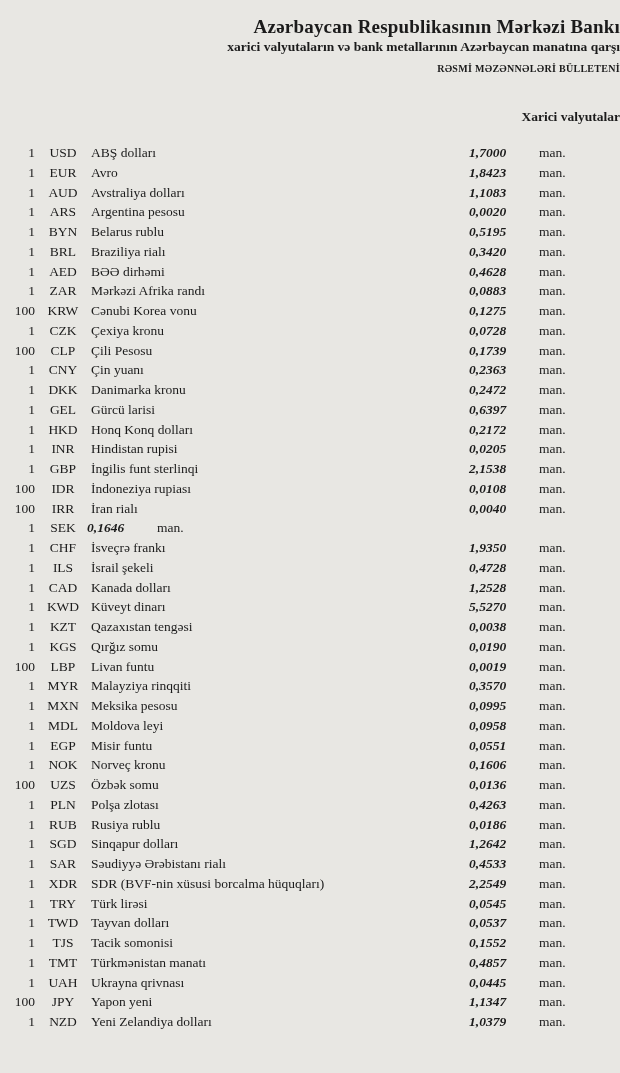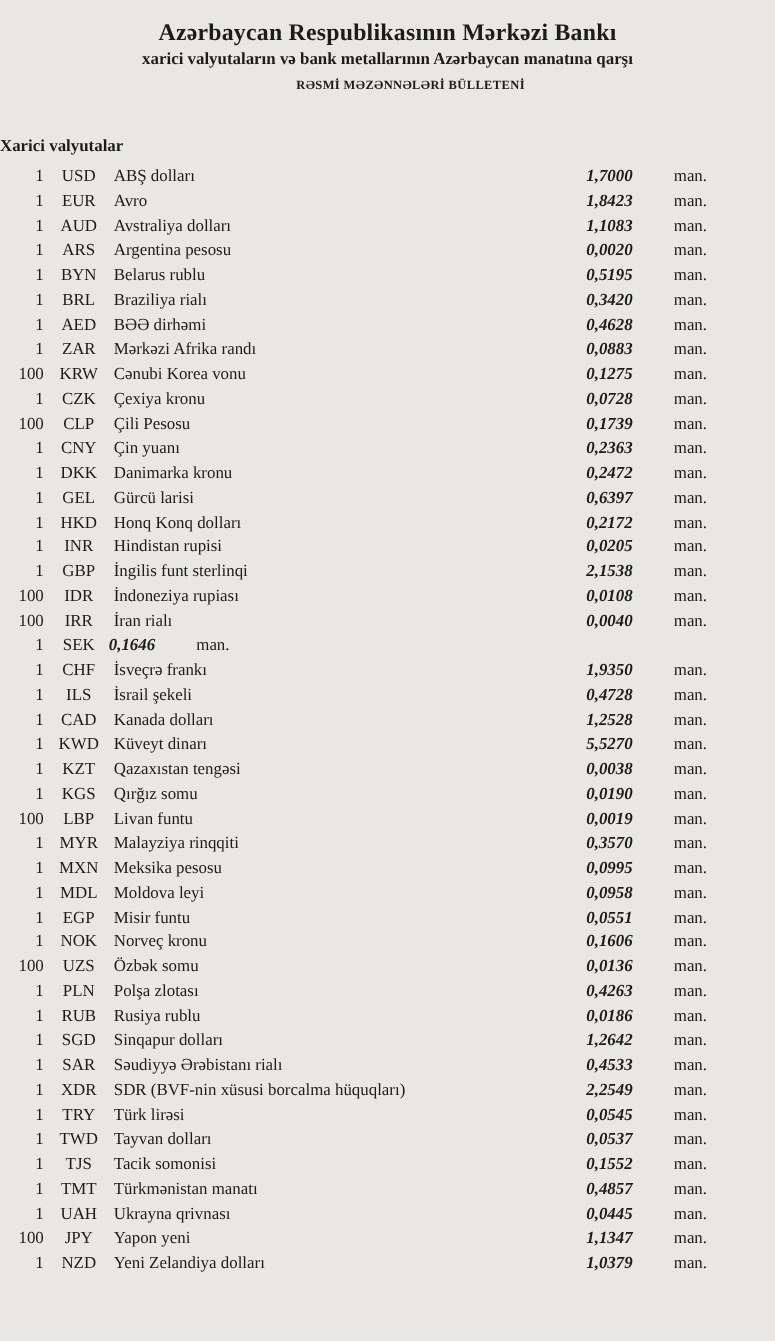--- a/index.html
+++ b/index.html
@@ -13,21 +13,21 @@
     font-family: "Liberation Serif", serif;
     color: #1b1b1b;
     overflow: hidden;
   }
   .page {
     width: 620px;
     height: 1073px;
     box-sizing: border-box;
     padding-top: 15px;
   }
-  .header { text-align: center; }
+  .header { text-align: right; }
   .bank-name {
     font-size: 19px;
     font-weight: bold;
     letter-spacing: 0.2px;
     line-height: 24px;
   }
   .date-line {
     margin-top: 7px;
     font-size: 13.5px;
     font-weight: bold;
@@ -41,40 +41,40 @@
   .bulletin-title {
     margin-top: 7px;
     font-size: 10px;
     font-weight: bold;
     letter-spacing: 0.3px;
     line-height: 15px;
     margin-left: 37px;
   }
   .section-title {
     margin-top: 33px;
-    text-align: left;
+    text-align: right;
     font-size: 13.5px;
     font-weight: bold;
     line-height: 15px;
   }
   .rates-table {
     margin-top: 7px;
     padding-left: 8px;
     padding-right: 45px;
   }
   .row {
     display: flex;
     align-items: baseline;
     height: 19.75px;
     font-size: 13.5px;
     line-height: 19.75px;
     white-space: nowrap;
   }
   .qty   { width: 27px;  text-align: right; flex: 0 0 auto; }
-  .code  { width: 48px;  text-align: center; margin-left: 4px; flex: 0 0 auto; }
+  .code  { width: 48px;  text-align: center; margin-left: 4px; flex: 0 0 auto; margin-top: 12px; }
   .name  { flex: 1 1 auto; margin-left: 4px; overflow: hidden; }
   .rate  { width: 62px; font-weight: bold; font-style: italic; flex: 0 0 auto; }
   .unit  { width: 36px; margin-left: 8px; flex: 0 0 auto; }
 </style>
 </head>
 <body>
 
 <div class="page">
   <div class="header">
     <div class="bank-name">Azərbaycan Respublikasının Mərkəzi Bankı</div>

